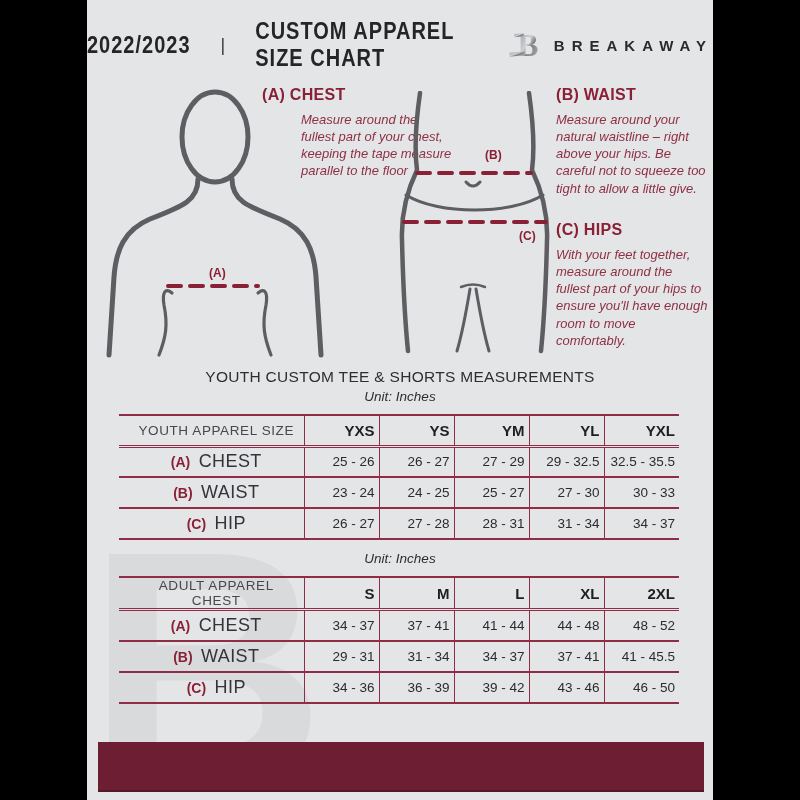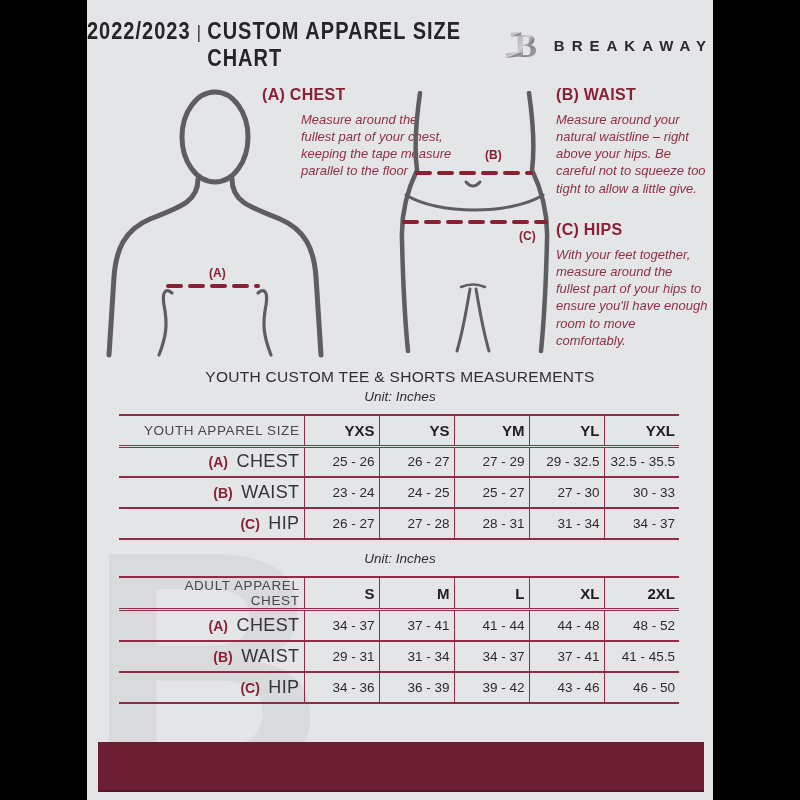--- a/index.html
+++ b/index.html
@@ -15,21 +15,21 @@
     margin:0 auto;
     background:#e4e5e7;
     overflow:hidden;
   }
 
   
   .header {
     position:absolute; top:22px; left:0; width:626px; height:46px;
     display:flex; align-items:center; justify-content:center;
   }
-  .title-group { display:flex; gap:4px; }
+  .title-group { display:flex; align-items:center; gap:28px; }
   .season, .main-title {
     font-weight:700; font-size:20px; color:#252528;
     letter-spacing:1px; transform:scaleY(1.15); transform-origin:center;
   }
   .title-divider { font-size:18px; color:#3a3a3e; font-weight:400; padding:0 2px; }
   .logo-svg { margin-left:26px; margin-right:10px; }
   .brand {
     font-weight:700; font-size:15px; color:#2a2a2d; letter-spacing:7px;
   }
 
@@ -66,21 +66,21 @@
     border-top:2px solid #8f2d47;
     border-bottom:2px solid #8f2d47;
   }
   .size-table col.c-label { width:185px; }
   .size-table col.c-size  { width:75px; }
   .size-table th, .size-table td {
     border-left:1.5px solid #8f2d47;
     padding:0 4px; text-align:right; height:31px; vertical-align:middle;
     background:transparent;
   }
-  .size-table th:first-child, .size-table td:first-child { border-left:none; text-align:right; padding-left:14px; }
+  .size-table th:first-child, .size-table td:first-child { border-left:none; text-align:center; padding-left:14px; }
   .size-table thead th { border-bottom:3px double #8f2d47; }
   .size-table tbody tr + tr td { border-top:2px solid #8f2d47; }
   .th-label {
     font-weight:400; font-size:13.5px; color:#48484c; letter-spacing:0.6px;
   }
   .th-size { font-weight:700; font-size:15px; color:#1f1f22; }
   .row-marker { font-weight:700; font-size:14px; color:#8a2035; }
   .row-label  { font-weight:400; font-size:18px; color:#333338; margin-left:4px; letter-spacing:0.4px; }
   .cell-val   { font-size:13.5px; color:#2b2b2f; }
 

